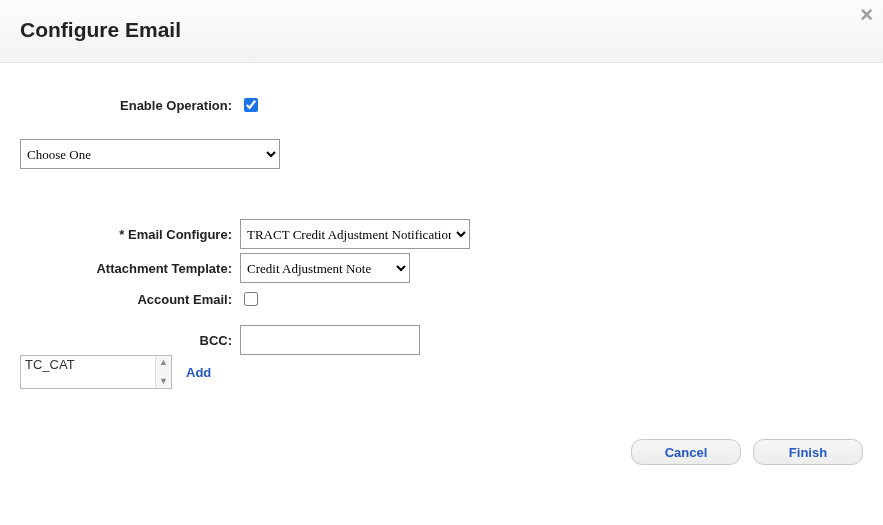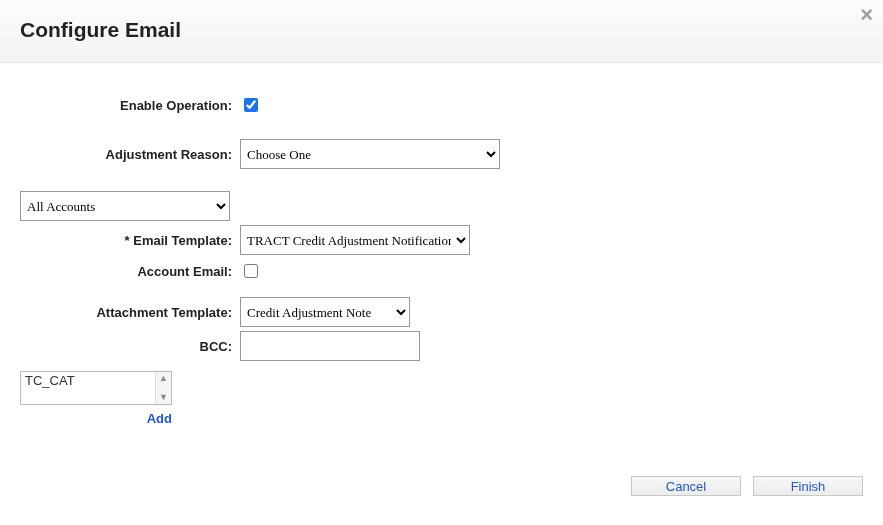--- a/index.html
+++ b/index.html
@@ -100,36 +100,36 @@
   .tri {
     font-size: 9px;
     color: #888;
     line-height: 1;
   }
   .add-link {
     color: #2557c7;
     font-weight: bold;
     font-size: 13px;
     cursor: pointer;
-    margin-left: 1px;
+    margin-left: 8px;
   }
   .footer {
     display: flex;
     justify-content: flex-end;
     gap: 12px;
     padding: 40px 20px 20px 20px;
   }
   .btn {
     min-width: 110px;
-    height: 20px;
+    height: 26px;
     border: 1px solid #c8c8c8;
-    border-radius: 0;
+    border-radius: 11px;
     background: linear-gradient(#f7f7f7, #ececec);
     color: #2557c7;
-    font-weight: normal;
+    font-weight: bold;
     font-size: 13px;
     cursor: pointer;
     display: inline-flex;
     align-items: center;
     justify-content: center;
   }
 </style>
 </head>
 <body>
 
@@ -141,72 +141,66 @@
 <div class="form-area">
 
   <div class="row gap-lg">
     <div class="lbl">Enable Operation:</div>
     <div class="ctl">
       <input type="checkbox" checked="" style="">
     </div>
   </div>
 
   <div class="row gap-lg">
-    <div class="lbl">Adjustment Reason:</div>
     <div class="ctl">
       <select class="sel-wide">
         <option>Choose One</option>
       </select>
     </div>
   </div>
 
   <div class="row gap-sm">
-    <div class="ctl">
-      <select class="sel-med">
-        <option>All Accounts</option>
-      </select>
-    </div>
   </div>
 
   <div class="row gap-sm">
-    <div class="lbl">* Email Template:</div>
+    <div class="lbl">* Email Configure:</div>
     <div class="ctl">
       <select class="sel-tpl">
         <option>TRACT Credit Adjustment Notification</option>
       </select>
     </div>
   </div>
 
 
-  <div class="row gap-lg" style="margin-bottom:14px;">
-    <div class="lbl">Account Email:</div>
-    <div class="ctl">
-      <input type="checkbox" style="">
-    </div>
-  </div>
-
   <div class="row gap-sm">
     <div class="lbl">Attachment Template:</div>
     <div class="ctl">
       <select class="sel-att">
         <option>Credit Adjustment Note</option>
       </select>
     </div>
   </div>
 
-
-  <div class="row gap-sm" style="margin-bottom:10px;">
+  <div class="row gap-lg" style="margin-bottom:14px;">
+    <div class="lbl">Account Email:</div>
+    <div class="ctl">
+      <input type="checkbox" style="">
+    </div>
+  </div>
+
+
+  <div class="row gap-sm" style="margin-bottom:0;">
     <div class="lbl">BCC:</div>
     <div class="ctl">
       <input type="text" class="txt" value="" style="">
     </div>
   </div>
 
   <div class="row" style="align-items:flex-start;">
-    <div class="ctl" style="align-items:flex-end;flex-direction:column;">
+    <div class="ctl" style="align-items:center;">
       <div class="listbox-wrap">
         <div class="listbox-items">
           <div>TC_CAT</div>
         </div>
         <div class="listbox-scroll">
           <span class="tri">▲</span>
           <span class="tri">▼</span>
         </div>
       </div>
       <span class="add-link">Add</span>

